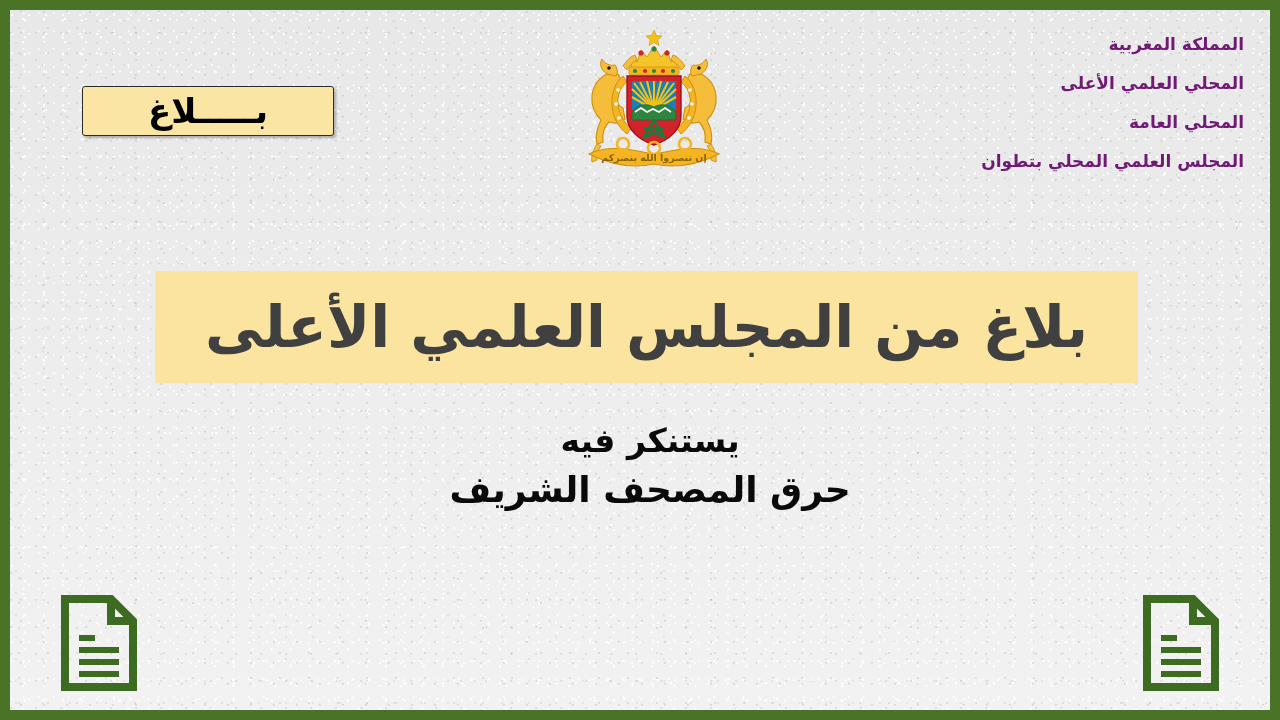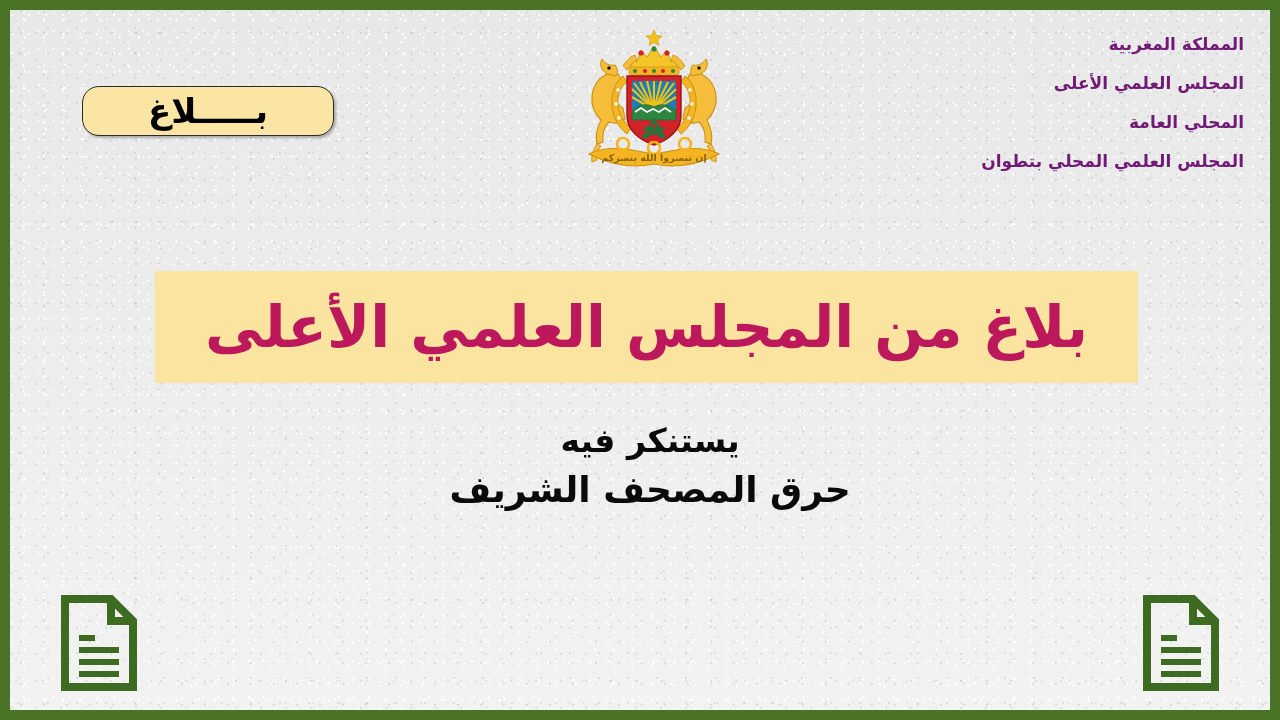--- a/index.html
+++ b/index.html
@@ -49,21 +49,21 @@
 
   
   #balagh-badge {
     position: absolute;
     left: 72px;
     top: 76px;
     width: 252px;
     height: 50px;
     background: #fae5a4;
     border: 1.6px solid #2b2b2b;
-    border-radius: 17px;
+    border-radius: 3px;
     box-shadow: 2px 2px 3px rgba(0,0,0,0.28);
     display: flex;
     align-items: center;
     justify-content: center;
     box-sizing: border-box;
   }
   #balagh-badge .badge-text {
     font-family: "DejaVu Sans", "Liberation Sans", sans-serif;
     font-size: 34px;
     font-weight: bold;
@@ -114,21 +114,21 @@
     background: #fae4a0;
     display: flex;
     align-items: center;
     justify-content: center;
     box-sizing: border-box;
   }
   #title-banner .banner-text {
     font-family: "DejaVu Sans", "Liberation Sans", sans-serif;
     font-size: 58px;
     font-weight: bold;
-    color: #be185d;
+    color: #404040;
     line-height: 1.05;
     white-space: nowrap;
     direction: rtl;
     text-align: center;
   }
 
   
   #subtitle-block {
     position: absolute;
     left: 0;
@@ -256,21 +256,21 @@
         <circle cx="93" cy="124" r="6" fill="none" stroke="#f5b522" stroke-width="2.6"></circle>
         <circle cx="62" cy="120" r="6" fill="none" stroke="#f5b522" stroke-width="2.6"></circle>
         <circle cx="124" cy="120" r="6" fill="none" stroke="#f5b522" stroke-width="2.6"></circle>
         <text x="93" y="137" text-anchor="middle" font-family="DejaVu Sans, sans-serif" font-size="9.5" font-weight="bold" fill="#8a6208" direction="rtl">إن تنصروا الله ينصركم</text>
       </g>
     </svg>
   </div>
 
   <div id="institution-header">
     <div class="line">المملكة المغربية</div>
-    <div class="line">المجلس العلمي الأعلى</div>
+    <div class="line">المحلي العلمي الأعلى</div>
     <div class="line">المحلي العامة</div>
     <div class="line">المجلس العلمي المحلي بتطوان</div>
   </div>
 
   <div id="title-banner">
     <span class="banner-text">بلاغ من المجلس العلمي الأعلى</span>
   </div>
 
   <div id="subtitle-block">
     <div class="sub-line sub-line-1">يستنكر فيه</div>

